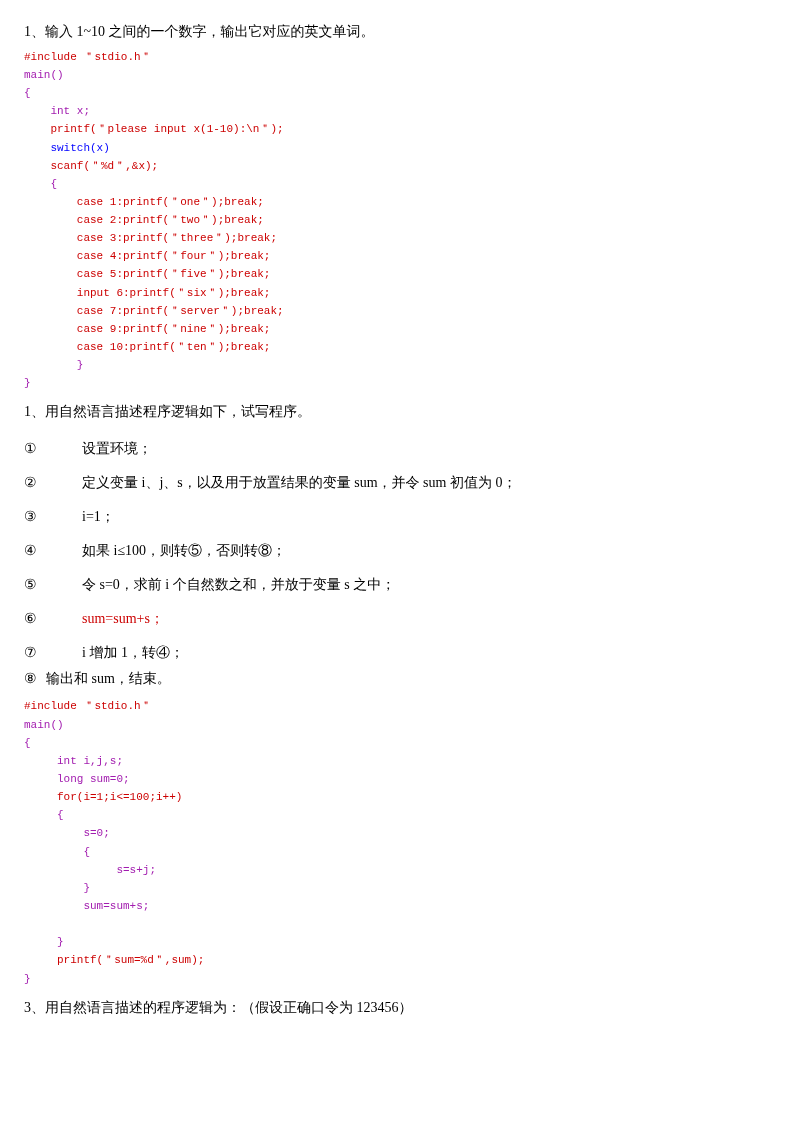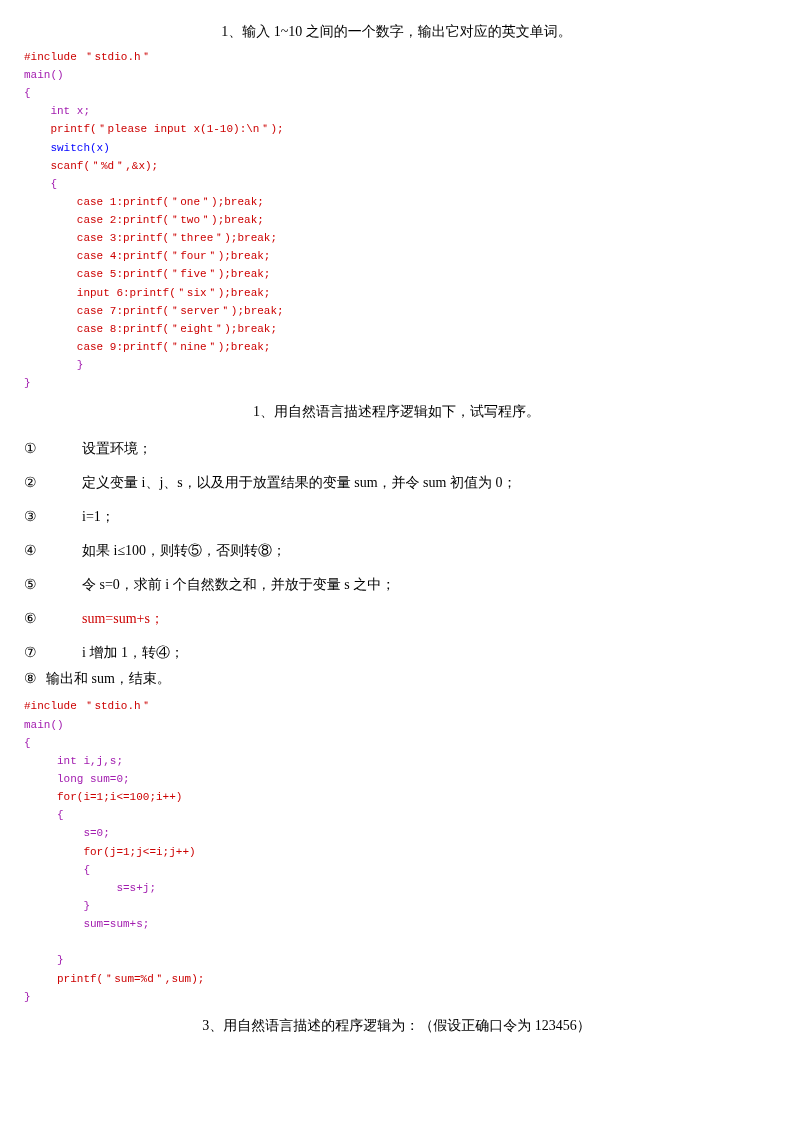--- a/index.html
+++ b/index.html
@@ -16,21 +16,20 @@
       line-height: 1.6;
     }
     .page-content {
       max-width: 750px;
     }
     .section-title {
       font-size: 14px;
       color: #000000;
       margin-bottom: 4px;
       line-height: 1.7;
-      text-align: center;
     }
     .code-block {
       font-family: "Courier New", Courier, monospace;
       font-size: 11px;
       line-height: 1.65;
       margin-bottom: 8px;
     }
     .code-line {
       white-space: pre;
     }
@@ -77,22 +76,22 @@
       <div class="code-line c-blue">    switch(x)</div>
       <div class="code-line c-red">    scanf(＂%d＂,&amp;x);</div>
       <div class="code-line c-black">    {</div>
       <div class="code-line c-red">        case 1:printf(＂one＂);break;</div>
       <div class="code-line c-red">        case 2:printf(＂two＂);break;</div>
       <div class="code-line c-red">        case 3:printf(＂three＂);break;</div>
       <div class="code-line c-red">        case 4:printf(＂four＂);break;</div>
       <div class="code-line c-red">        case 5:printf(＂five＂);break;</div>
       <div class="code-line c-red">        input 6:printf(＂six＂);break;</div>
       <div class="code-line c-red">        case 7:printf(＂server＂);break;</div>
-      <div class="code-line c-red">        case 8:printf(＂eight＂);break;</div>
       <div class="code-line c-red">        case 9:printf(＂nine＂);break;</div>
+      <div class="code-line c-red">        case 10:printf(＂ten＂);break;</div>
       <div class="code-line c-black">        }</div>
       <div class="code-line c-black">}</div>
     </div>
   </div>
 
   <div>
     <div class="section-title">1、用自然语言描述程序逻辑如下，试写程序。</div>
     <div class="desc-block">
       <div class="desc-line">
         <span class="desc-num">①</span>
@@ -129,21 +128,20 @@
     </div>
     <div class="code-block">
       <div class="code-line c-red">#include ＂stdio.h＂</div>
       <div class="code-line c-black">main()</div>
       <div class="code-line c-black">{</div>
       <div class="code-line c-black">     int i,j,s;</div>
       <div class="code-line c-black">     long sum=0;</div>
       <div class="code-line c-red">     for(i=1;i&lt;=100;i++)</div>
       <div class="code-line c-black">     {</div>
       <div class="code-line c-black">         s=0;</div>
-      <div class="code-line c-red">         for(j=1;j&lt;=i;j++)</div>
       <div class="code-line c-black">         {</div>
       <div class="code-line c-black">              s=s+j;</div>
       <div class="code-line c-black">         }</div>
       <div class="code-line c-black">         sum=sum+s;</div>
       <div class="code-line c-black">&nbsp;</div>
       <div class="code-line c-black">     }</div>
       <div class="code-line c-red">     printf(＂sum=%d＂,sum);</div>
       <div class="code-line c-black">}</div>
     </div>
   </div>

